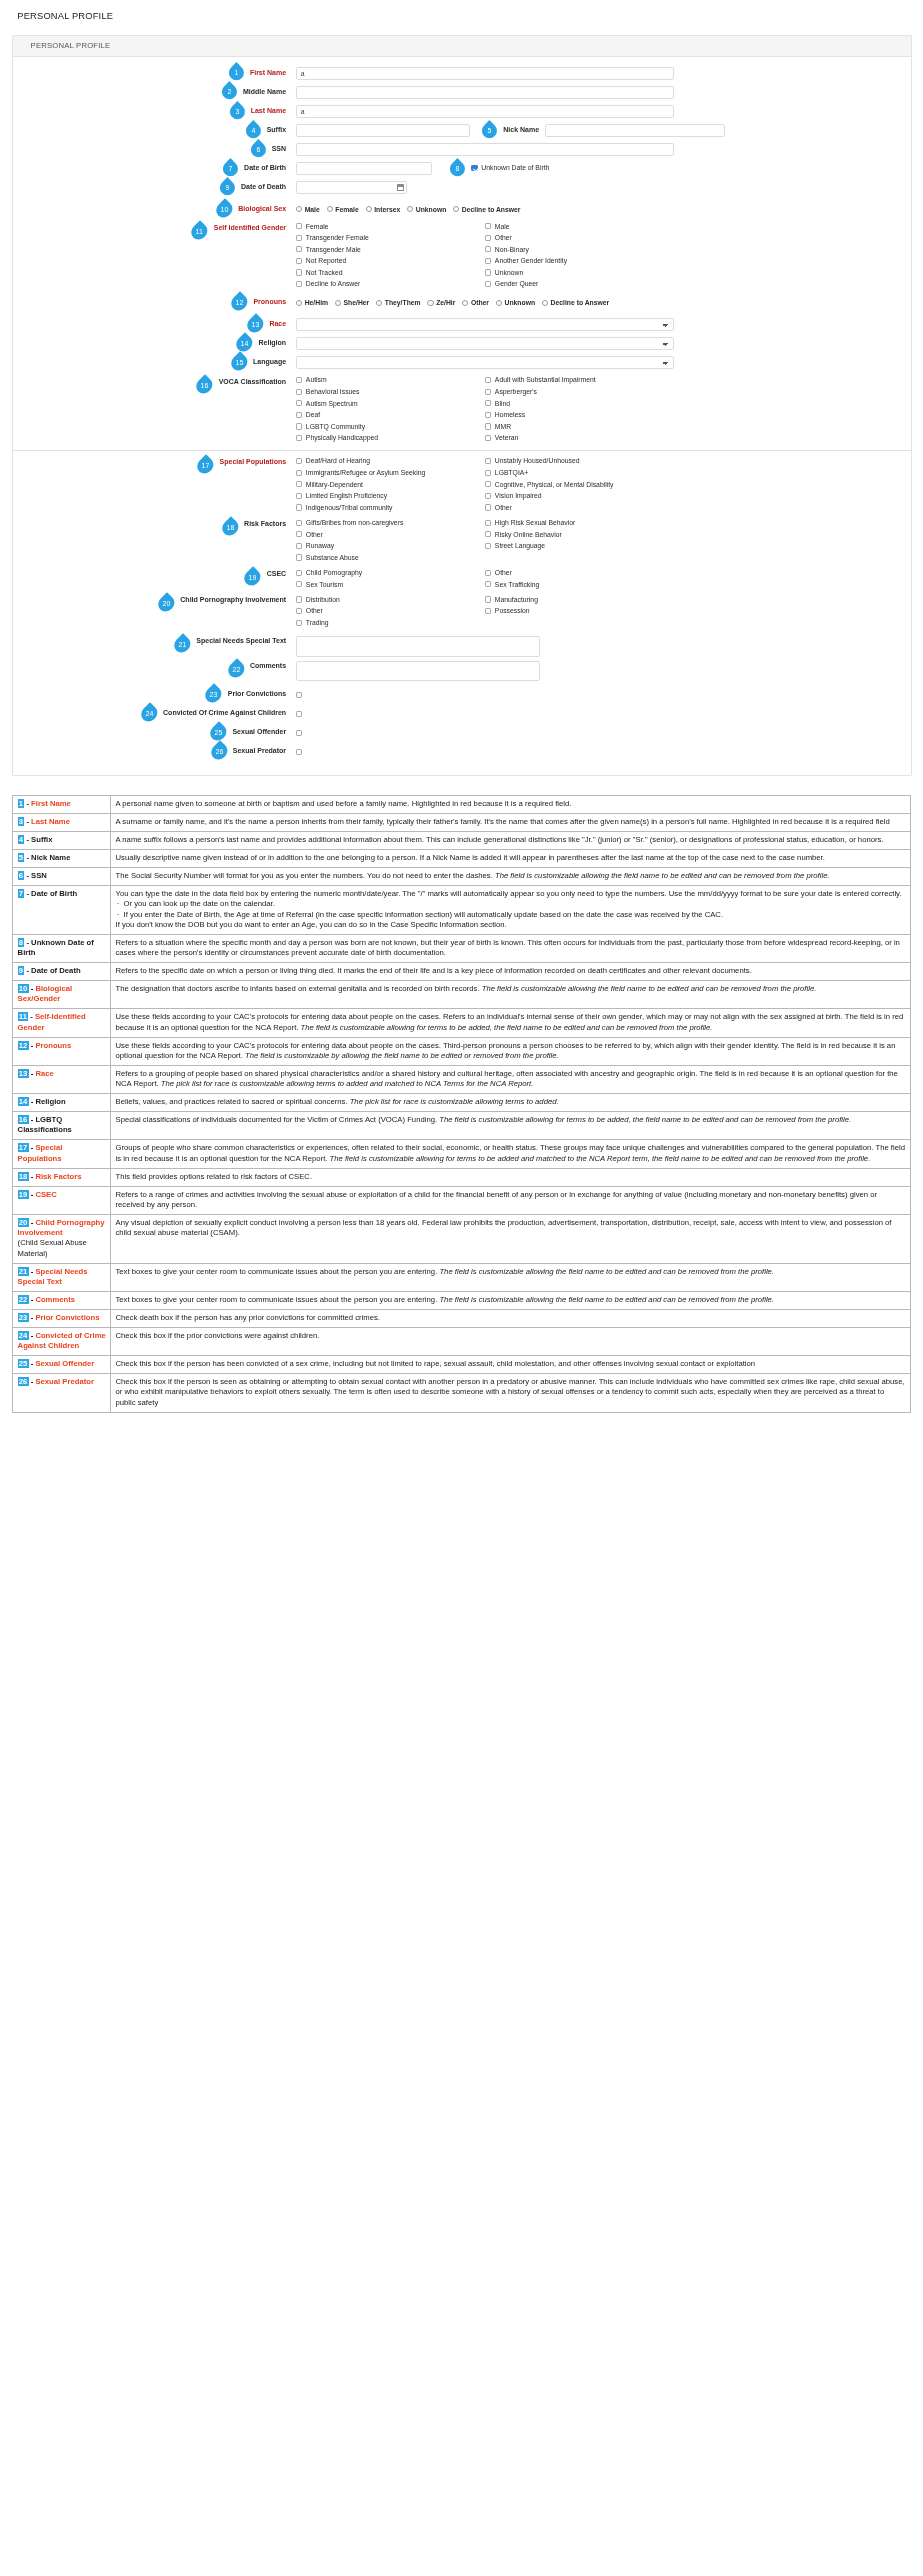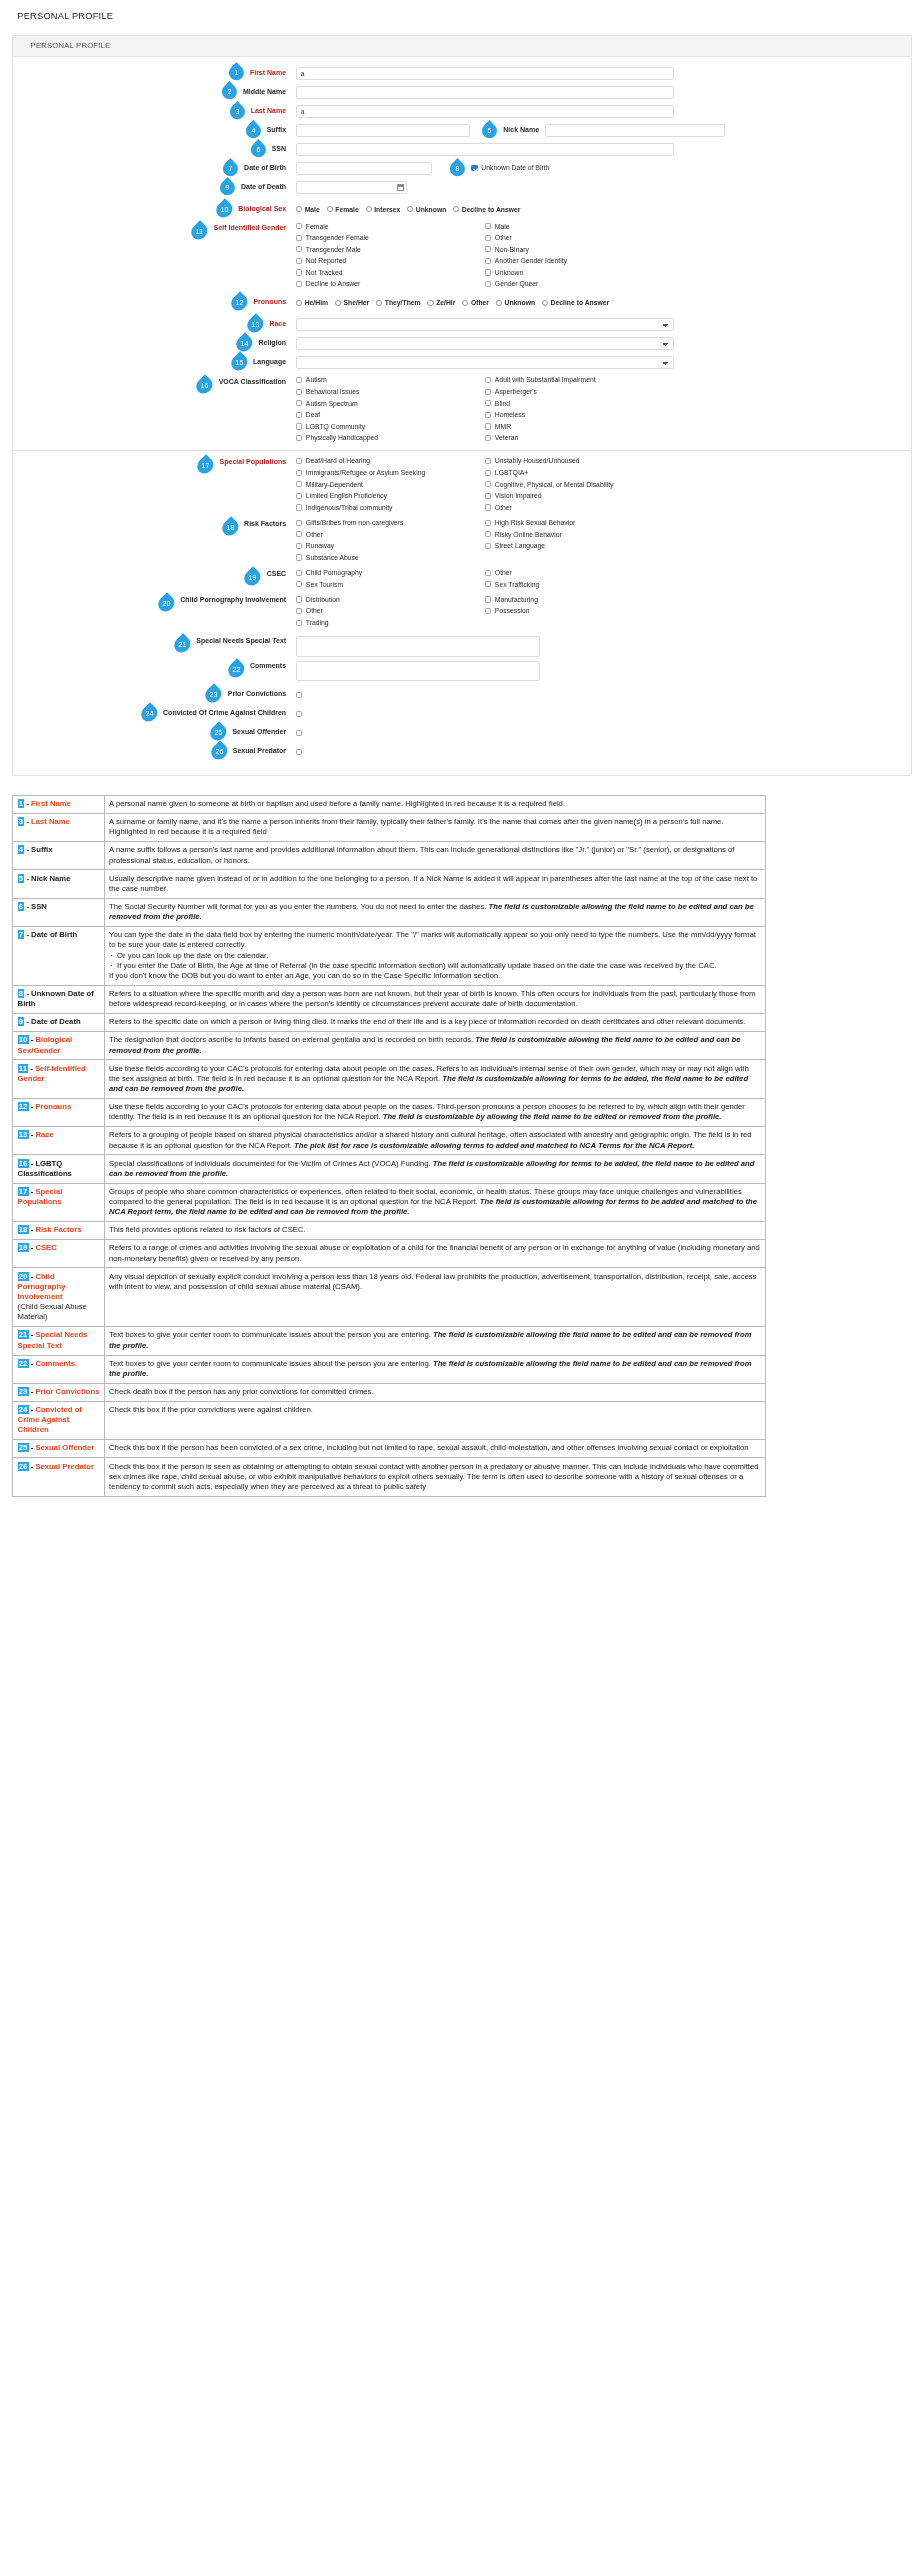--- a/index.html
+++ b/index.html
@@ -168,38 +168,38 @@
   .cb-col .cb { min-height: 8px; }
 
   .lone-cb { margin-left: 0px; }
 
   hr.sep { border:0; border-top:0.6px solid #e0e0e0; margin: 7.4px 0 6.2px 0; }
 
   
   .tbl-wrap { margin: 18.5px 12.3px 17.3px 12.3px; }
   table.ref {
     border-collapse: collapse;
-    width: 754px;
+    width: 899px;
     font-size: 7.7px;
     color: #1a1a1a;
   }
   table.ref td {
     border: 0.6px solid #b8b8b8;
     padding: 3.1px 4.3px 3.7px 4.3px;
     vertical-align: top;
     line-height: 1.33;
   }
   td.k { width: 98px; font-weight: bold; }
   td.d { width: 802px; }
   .num {
     background: #2da6e8; color:#fff; padding: 0 1.2px; font-weight: bold;
   }
   .kred { color:#e8441f; }
   .sub { font-weight: normal; display:block; }
-  .bi { font-weight: bold; font-style: italic; }
+  .bi { font-weight: normal; font-style: italic; }
   .bul { display:block; padding-left: 7.4px; text-indent: -6.2px; }
 </style>
 </head>
 <body>
 
 <div class="page-title">PERSONAL PROFILE</div>
 
 <div class="card">
   <div class="card-header">PERSONAL PROFILE</div>
   <div class="card-body">
@@ -845,20 +845,24 @@
         </tr>
         <tr>
           <td class="k"><span class="num">12</span> - <span class="kred">Pronouns</span></td>
           <td class="d"><span>Use these fields according to your CAC's protocols for entering data about people on the cases. Third-person pronouns a person chooses to be referred to by, which align with their gender identity. The field is in red because it is an optional question for the NCA Report. </span><span class="bi">The field is customizable by allowing the field name to be edited or removed from the profile.</span></td>
         </tr>
         <tr>
           <td class="k"><span class="num">13</span> - <span class="kred">Race</span></td>
           <td class="d"><span>Refers to a grouping of people based on shared physical characteristics and/or a shared history and cultural heritage, often associated with ancestry and geographic origin. The field is in red because it is an optional question for the NCA Report. </span><span class="bi">The pick list for race is customizable allowing terms to added and matched to NCA Terms for the NCA Report.</span></td>
         </tr>
         <tr>
+          <td class="k"><span class="num">14</span> - <span class="">Religion</span></td>
+          <td class="d"><span>Beliefs, values, and practices related to sacred or spiritual concerns. </span><span class="bi">The pick list for race is customizable allowing terms to added.</span></td>
+        </tr>
+        <tr>
           <td class="k"><span class="num">16</span> - <span class="">LGBTQ Classifications</span></td>
           <td class="d"><span>Special classifications of individuals documented for the Victim of Crimes Act (VOCA) Funding. </span><span class="bi">The field is customizable allowing for terms to be added, the field name to be edited and can be removed from the profile.</span></td>
         </tr>
         <tr>
           <td class="k"><span class="num">17</span> - <span class="kred">Special Populations</span></td>
           <td class="d"><span>Groups of people who share common characteristics or experiences, often related to their social, economic, or health status. These groups may face unique challenges and vulnerabilities compared to the general population. The field is in red because it is an optional question for the NCA Report. </span><span class="bi">The field is customizable allowing for terms to be added and matched to the NCA Report term, the field name to be edited and can be removed from the profile.</span></td>
         </tr>
         <tr>
           <td class="k"><span class="num">18</span> - <span class="kred">Risk Factors</span></td>
           <td class="d"><span>This field provides options related to risk factors of CSEC.</span></td>

